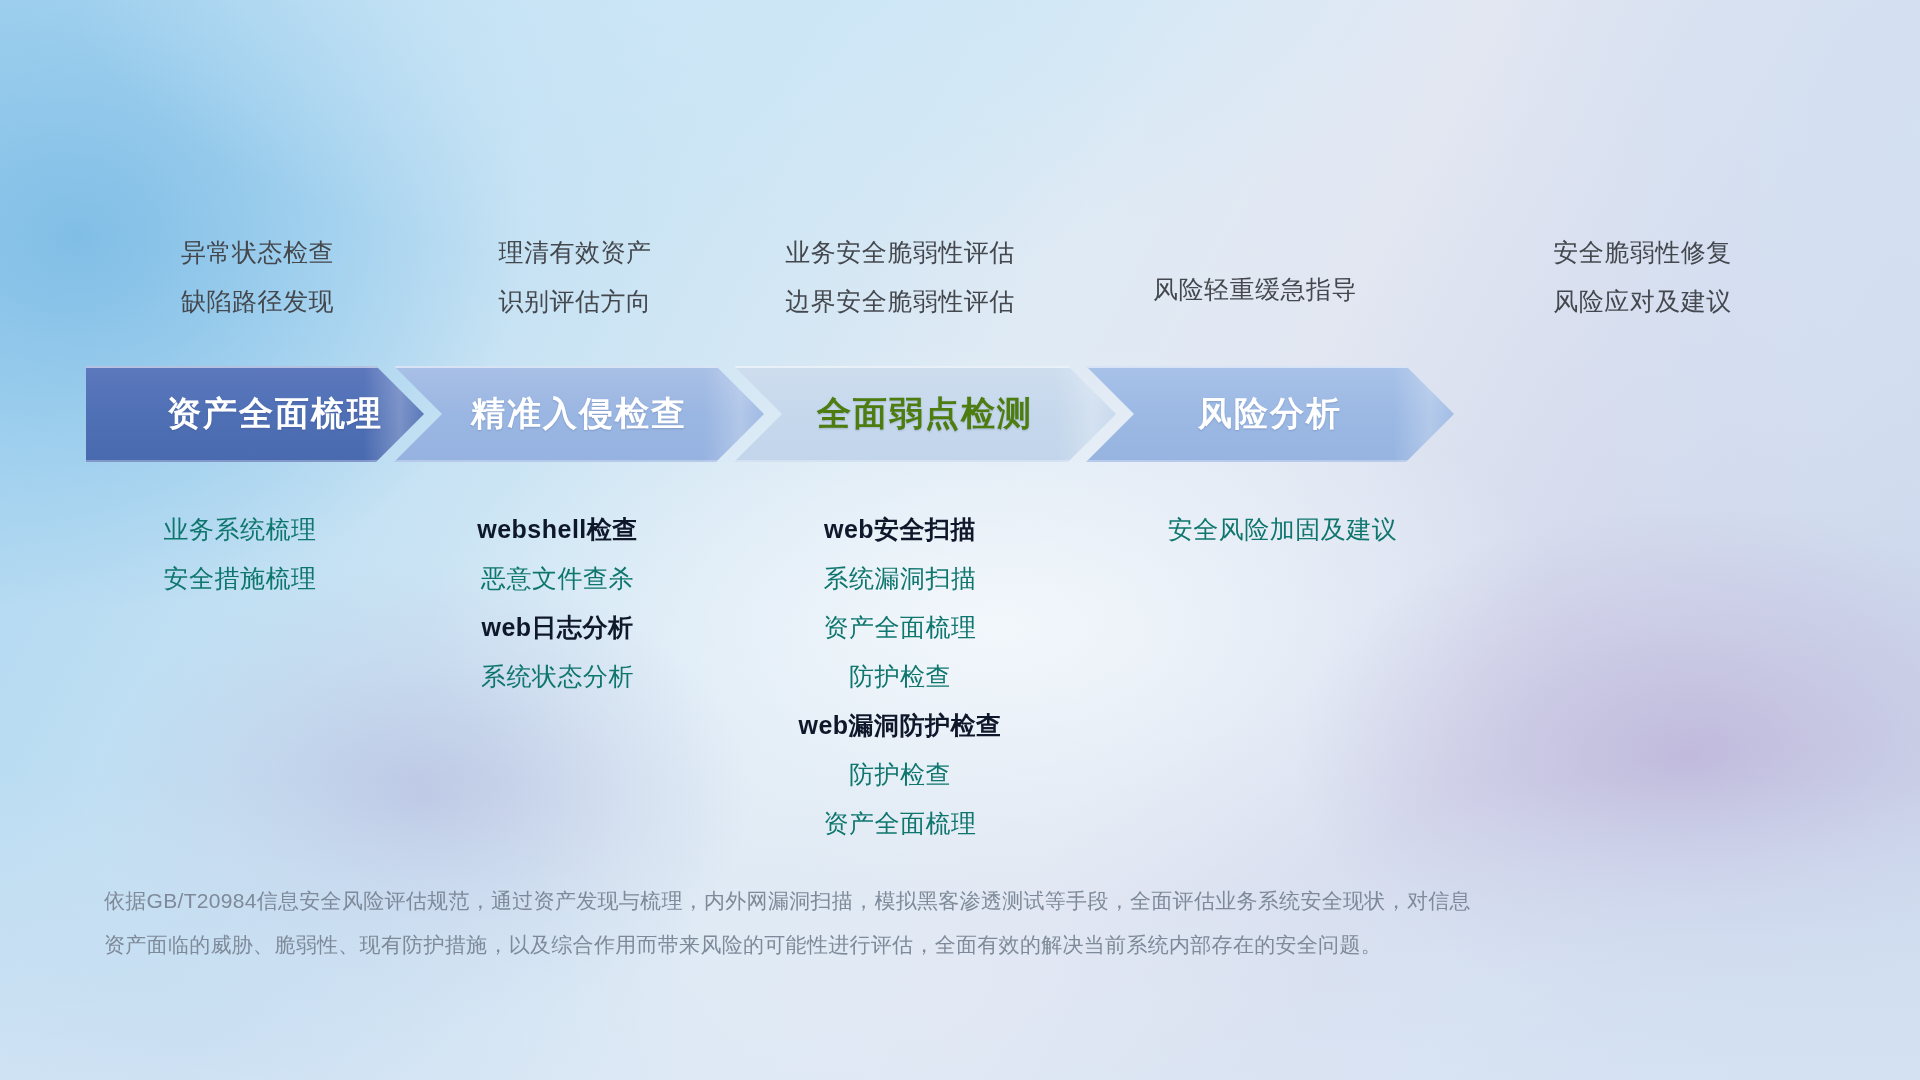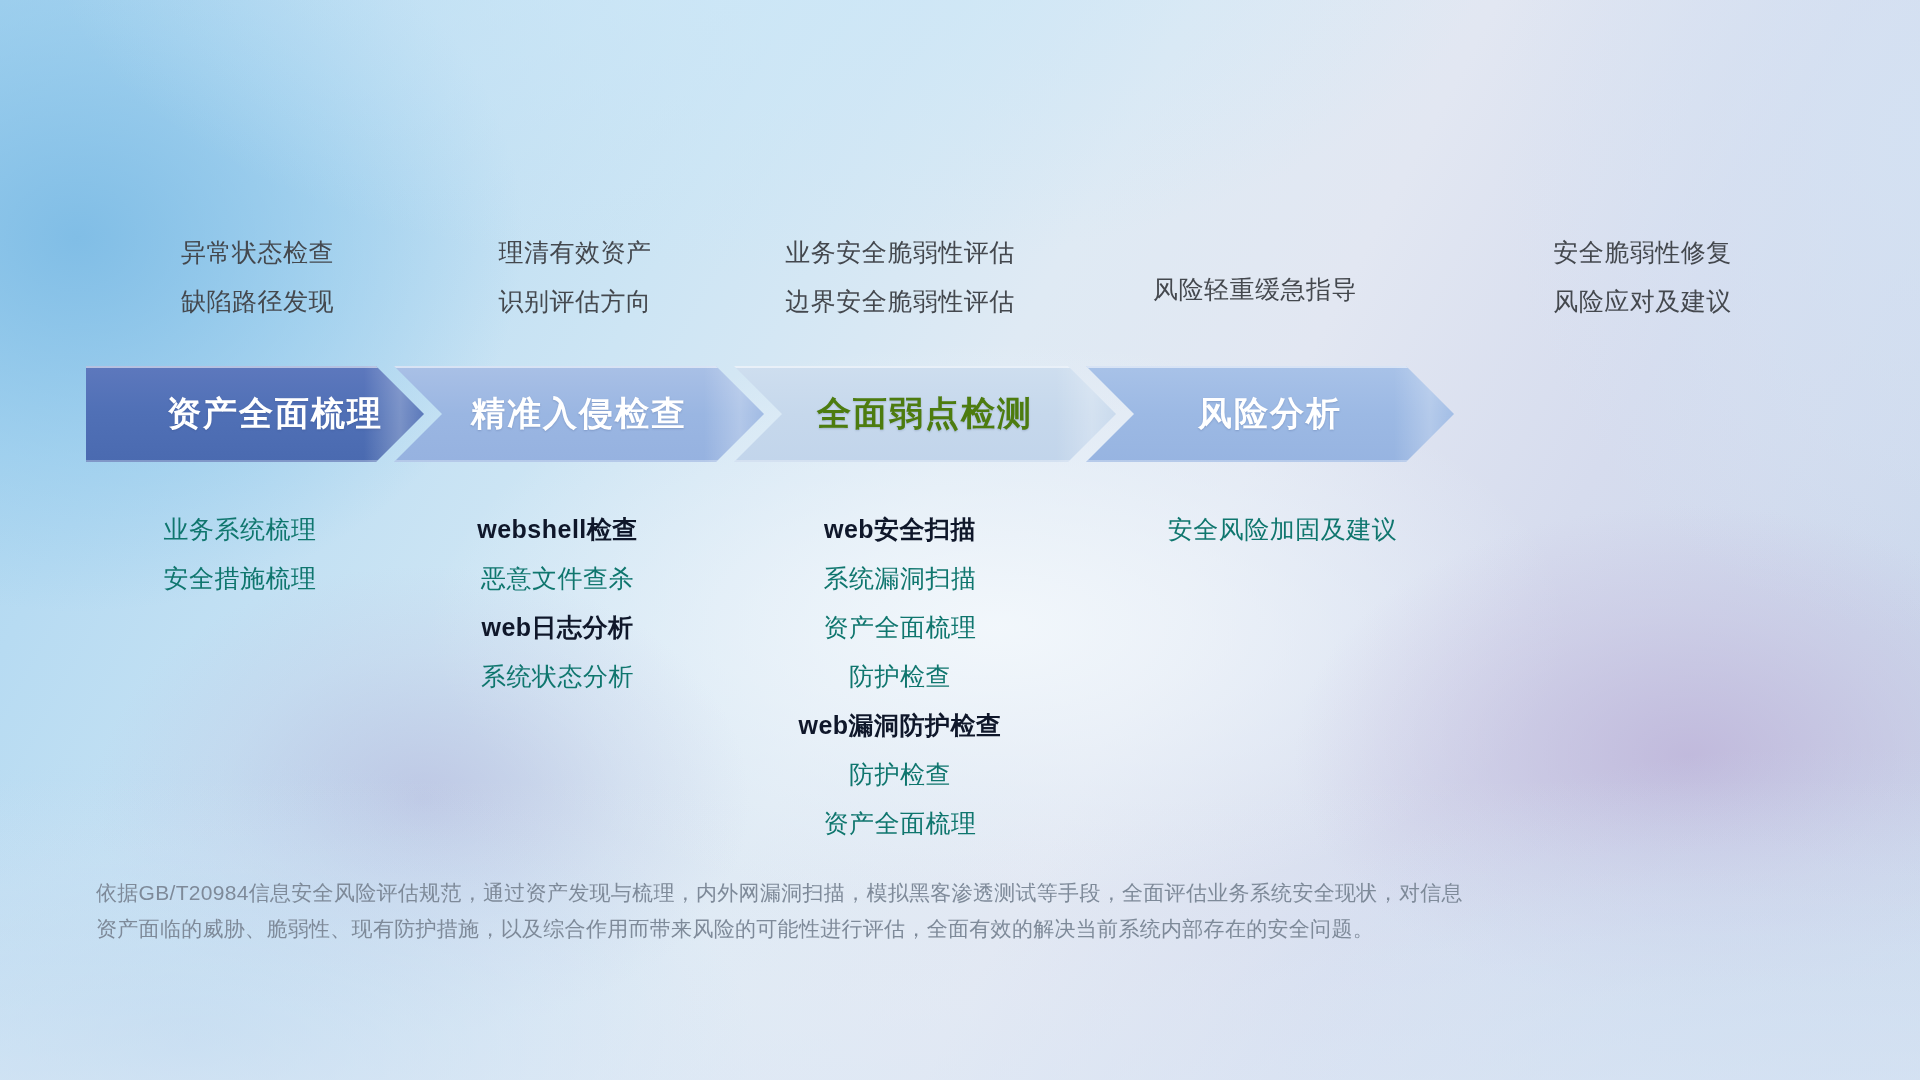--- a/index.html
+++ b/index.html
@@ -216,21 +216,21 @@
   .footer {
     position: absolute;
     left: 96px;
     top: 875px;
     width: 1620px;
     font-size: 21px;
     line-height: 36px;
     color: #7e8a99;
     letter-spacing: 0.3px;
   }
-  .footer p { margin: 0; }
+  .footer p { margin: 8px; }
 </style>
 </head>
 <body>
 
 <div id="stage">
 
   <div class="bg-layer bg-base"></div>
   <div class="bg-layer bg-glow-tl"></div>
   <div class="bg-layer bg-glow-top"></div>
   <div class="bg-layer bg-glow-right"></div>

